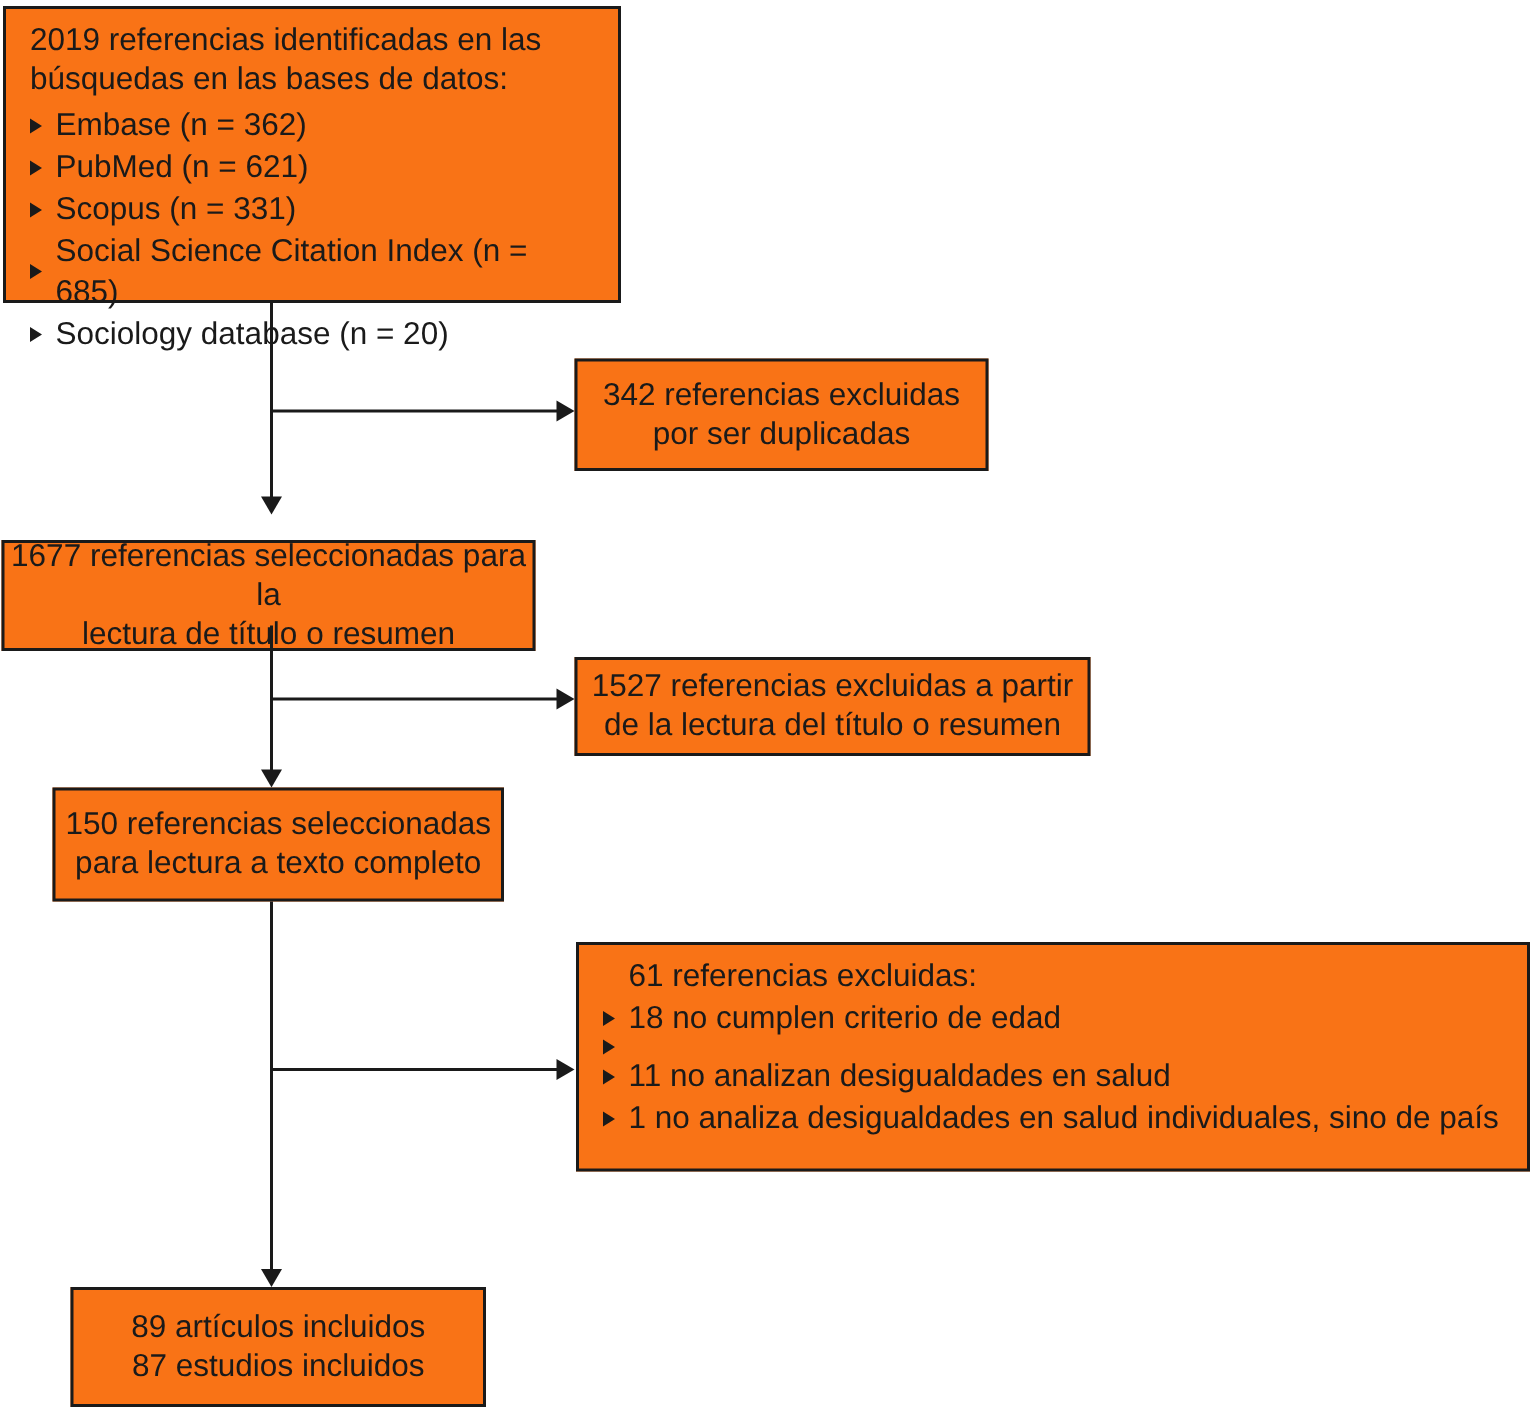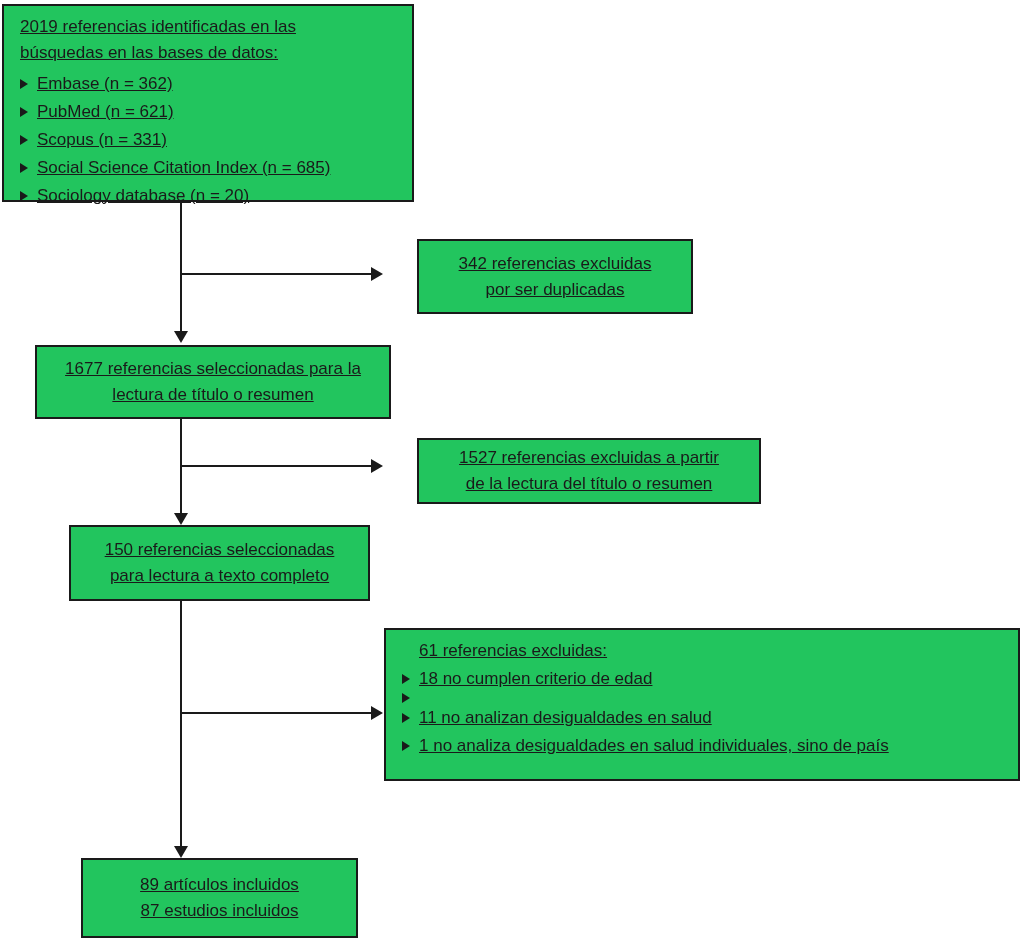--- a/index.html
+++ b/index.html
@@ -7,33 +7,31 @@
     width: 1024px; height: 940px;
     background: #ffffff;
     position: relative;
     font-family: "Liberation Sans", "DejaVu Sans", sans-serif;
     color: #1a1a1a;
     overflow: hidden;
   }
   .box {
     position: absolute;
     border: 2px solid #1a1a1a;
-    background: #22c55e;
+    background: #f97316;
     box-sizing: border-box;
-    font-size: 17px;
+    font-size: 21px;
     line-height: 26px;
-    text-decoration: underline;
   }
   .box.centered {
     display: flex;
     flex-direction: column;
     align-items: center;
     justify-content: center;
     text-align: center;
-    margin-left: 34px;
   }
   .box.listbox { padding: 8px 14px 6px 16px; }
   .line { display: block; }
   .bullet-row {
     display: flex;
     align-items: center;
     line-height: 27px;
     margin-top: 1px;
   }
   .bullet {
@@ -95,21 +93,21 @@
 <div class="vline" style="left:180px; top:202px; height:130px;"></div>
 <div class="arrow-down" style="left:174px; top:331px;"></div>
 <div class="hline" style="left:181px; top:273px; width:191px;"></div>
 <div class="arrow-right" style="left:371px; top:267px;"></div>
 
 <div class="box centered" style="left:383px; top:239px; width:276px; height:75px;">
   <span class="line">342 referencias excluidas</span>
   <span class="line">por ser duplicadas</span>
 </div>
 
-<div class="box centered" style="left:1px; top:345px; width:356px; height:74px;">
+<div class="box centered" style="left:1px; top:360px; width:356px; height:74px;">
   <span class="line">1677 referencias seleccionadas para la</span>
   <span class="line">lectura de título o resumen</span>
 </div>
 
 <div class="vline" style="left:180px; top:417px; height:97px;"></div>
 <div class="arrow-down" style="left:174px; top:513px;"></div>
 <div class="hline" style="left:181px; top:465px; width:191px;"></div>
 <div class="arrow-right" style="left:371px; top:459px;"></div>
 
 <div class="box centered" style="left:383px; top:438px; width:344px; height:66px;">

